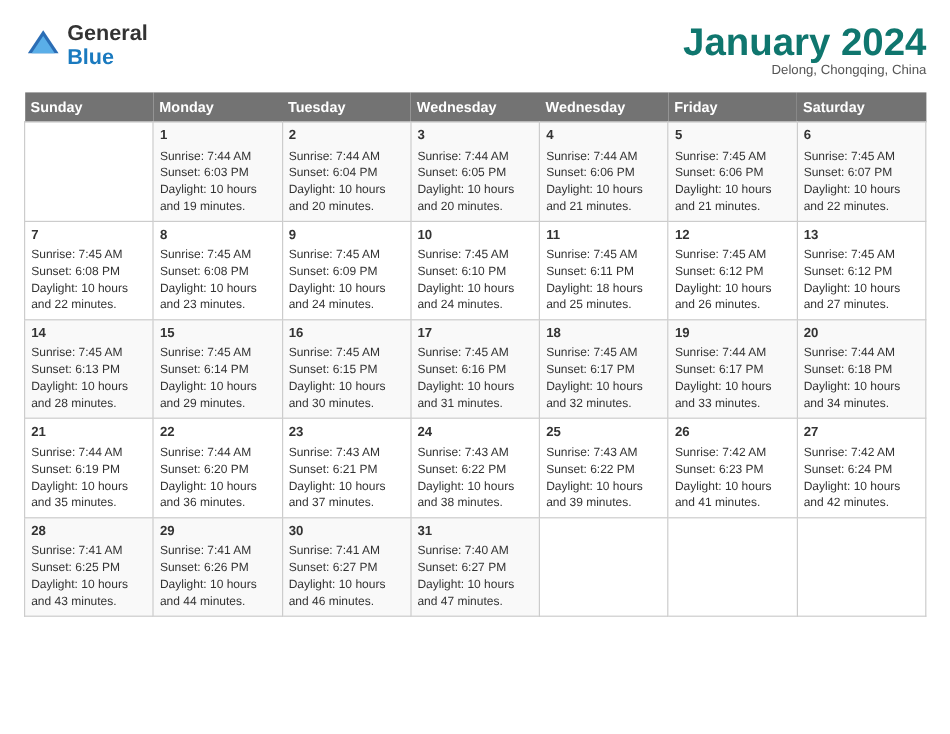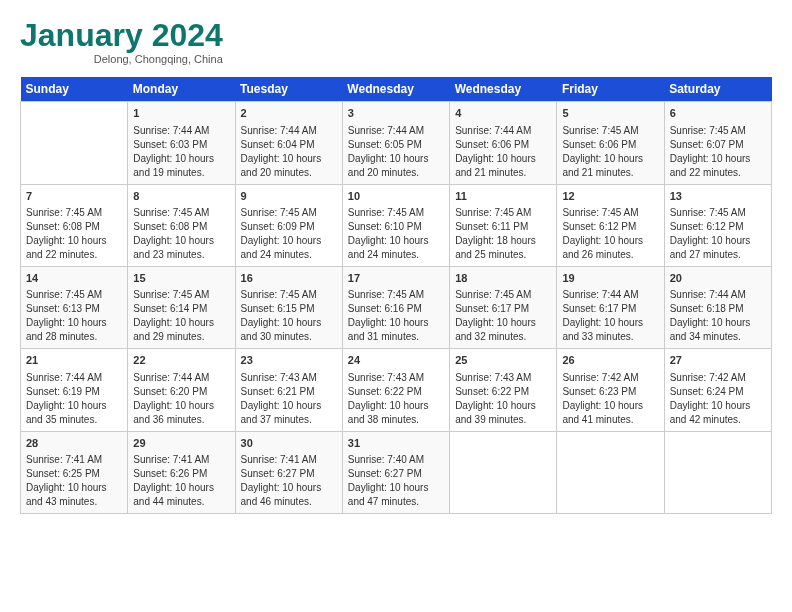--- a/index.html
+++ b/index.html
@@ -48,21 +48,21 @@
     .location-title {
       font-size: 11px;
       color: #555;
     }
     table {
       width: 100%;
       border-collapse: collapse;
       font-size: 10.5px;
     }
     thead tr th {
-      background-color: #1d4ed8;
+      background-color: #737373;
       color: #fff;
       text-align: left;
       padding: 5px 5px;
       font-size: 12px;
       font-weight: bold;
     }
     tbody tr td {
       border: 1px solid #ccc;
       vertical-align: top;
       padding: 4px 5px;
@@ -84,20 +84,30 @@
       display: block;
       margin-bottom: 2px;
     }
     .empty { background-color: #fff !important; }
   </style>
 </head>
 <body>
 
 <div class="page">
   <div class="header">
+    <div class="logo">
+      <svg class="logo-icon" viewBox="0 0 40 40">
+        <polygon points="20,4 36,28 4,28" fill="#2a6db5"></polygon>
+        <polygon points="20,10 32,28 8,28" fill="#5aaee8"></polygon>
+      </svg>
+      <div class="logo-text">
+        <span class="general">General</span><br>
+        <span class="blue">Blue</span>
+      </div>
+    </div>
     <div class="title-block">
       <div class="month-title">January 2024</div>
       <div class="location-title">Delong, Chongqing, China</div>
     </div>
   </div>
 
   <table>
     <thead>
       <tr>
         <th>Sunday</th>

